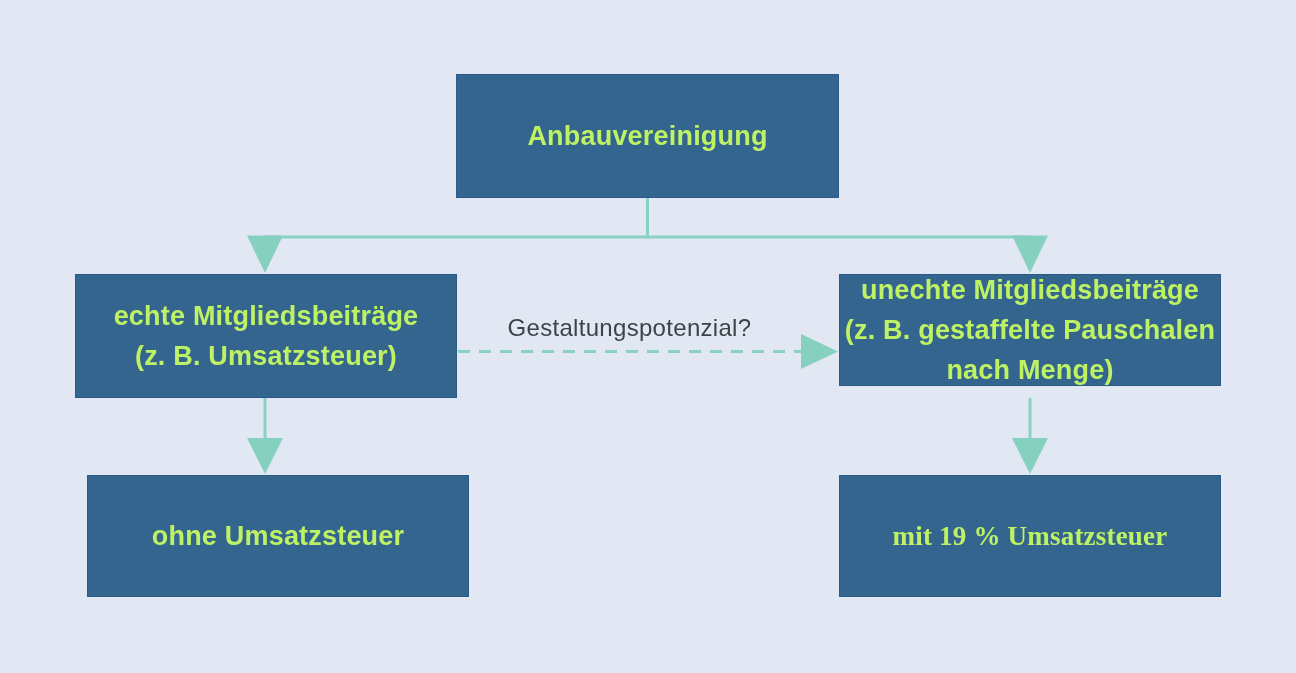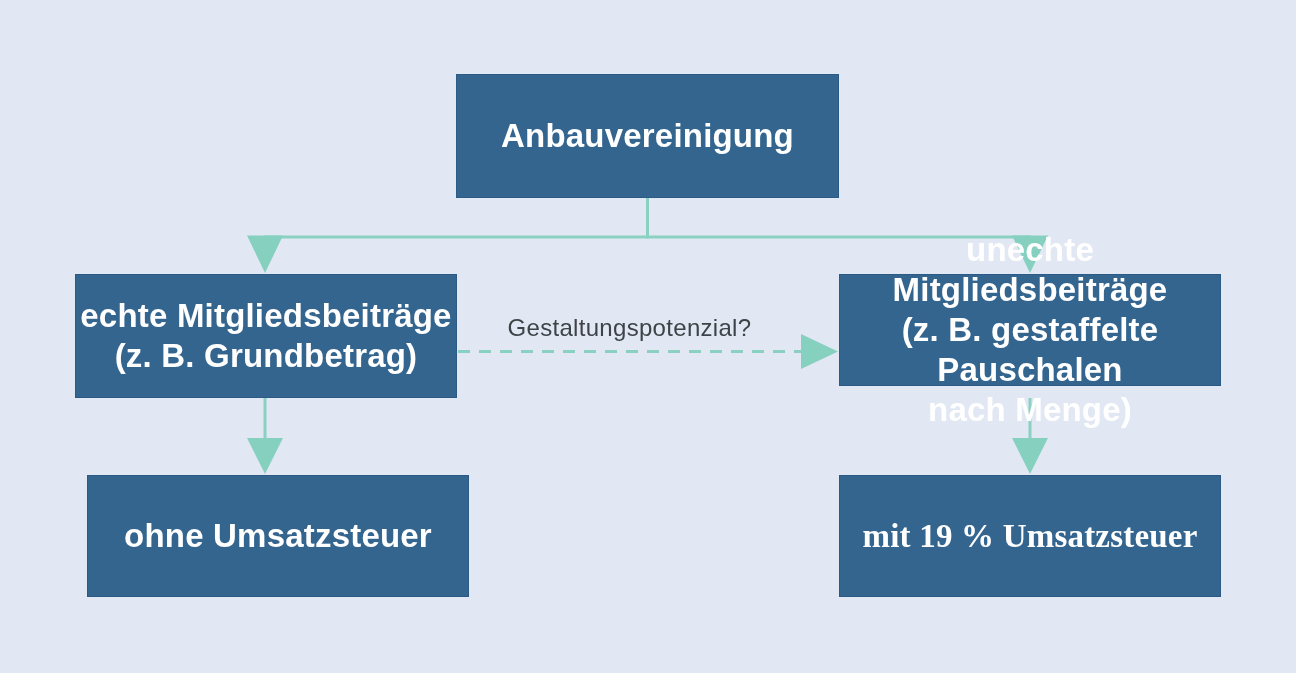--- a/index.html
+++ b/index.html
@@ -21,26 +21,26 @@
     top: 0;
     width: 1296px;
     height: 673px;
     pointer-events: none;
   }
   .node {
     position: absolute;
     background: #34658f;
     border: 1px solid #2b5a86;
     box-sizing: border-box;
-    color: #ffffff;
+    color: #bef264;
     display: flex;
     align-items: center;
     justify-content: center;
     text-align: center;
-    font-size: 33px;
+    font-size: 27px;
     font-weight: 600;
     line-height: 40px;
     white-space: pre-line;
     letter-spacing: 0.2px;
   }
   .node-root       { left: 456px; top: 74px;  width: 383px; height: 124px; }
   .node-left-mid   { left: 75px;  top: 274px; width: 382px; height: 124px; }
   .node-right-mid  { left: 839px; top: 274px; width: 382px; height: 112px; }
   .node-left-bot   { left: 87px;  top: 475px; width: 382px; height: 122px; }
   .node-right-bot  { left: 839px; top: 475px; width: 382px; height: 122px; font-family: Liberation Serif, serif; }
@@ -80,21 +80,21 @@
     <line class="tealline" x1="1030" y1="398" x2="1030" y2="440"></line>
     <polygon class="tealhead" points="1012,438 1048,438 1030,474"></polygon>
 
     <line class="tealdash" x1="458" y1="351.5" x2="801" y2="351.5"></line>
     <polygon class="tealhead" points="801,334 801,369 838,351.5"></polygon>
   </svg>
 
   <div class="node node-root">Anbauvereinigung</div>
 
   <div class="node node-left-mid">echte Mitgliedsbeiträge
-(z. B. Grundbetrag)</div>
+(z. B. Umsatzsteuer)</div>
 
   <div class="node node-right-mid">unechte Mitgliedsbeiträge
 (z. B. gestaffelte Pauschalen
 nach Menge)</div>
 
   <div class="node node-left-bot">ohne Umsatzsteuer</div>
 
   <div class="node node-right-bot">mit 19 % Umsatzsteuer</div>
 
   <div class="edge-label">Gestaltungspotenzial?</div>

